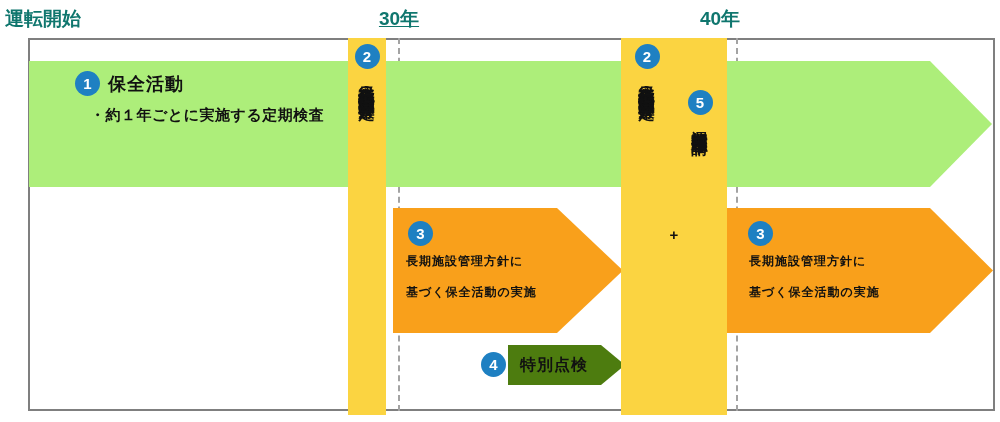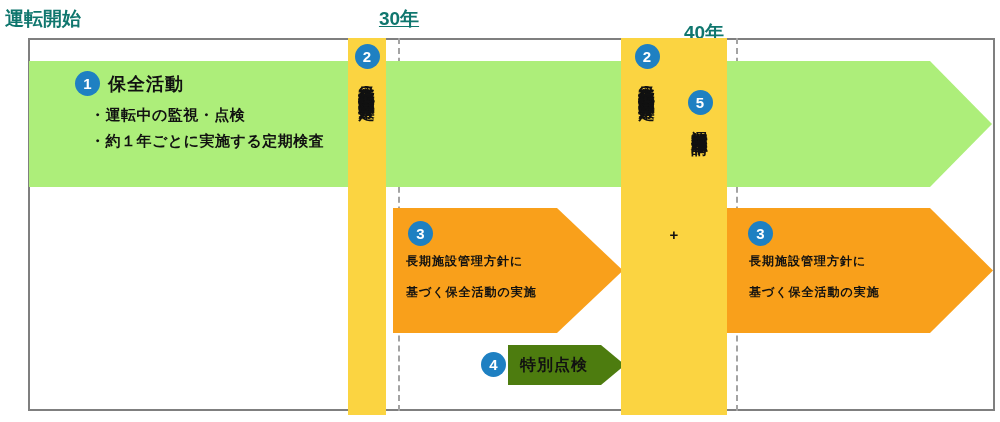--- a/index.html
+++ b/index.html
@@ -5,21 +5,21 @@
   html,body{margin:0;padding:0;background:#ffffff;}
   .canvas{
     position:relative;width:1000px;height:422px;background:#ffffff;
     font-family:"Liberation Sans","DejaVu Sans",sans-serif;color:#111;
     overflow:hidden;
   }
   
   .top-label{position:absolute;top:6px;font-size:19px;font-weight:bold;color:#0f766e;white-space:nowrap;}
   .top-label.start{left:5px;}
   .top-label.m30{left:399px;transform:translateX(-50%);text-decoration:underline;}
-  .top-label.m40{left:704px;transform:translateX(-50%);margin-top:14px;}
+  .top-label.m40{left:720px;transform:translateX(-50%);}
   
   .frame{position:absolute;left:28px;top:38px;width:967px;height:373px;
     border:2px solid #7f7f7f;box-sizing:border-box;background:#fff;}
   
   .dash{position:absolute;top:38px;height:373px;width:0;border-left:2px dashed #a3a3a3;}
   .dash.d30{left:398px;}
   .dash.d40{left:736px;}
   
   .green-arrow{position:absolute;left:29px;top:61px;width:963px;height:126px;
     background:#adee7a;
@@ -79,21 +79,20 @@
 
   <div class="dash d30"></div>
   <div class="dash d40"></div>
 
   <div class="green-arrow">
     <div class="g-title-row">
       <span class="circle">1</span>
       <span class="g-title">保全活動</span>
     </div>
     <div class="g-bullets">
-      <div>・運転中の監視・点検</div>
       <div>・約１年ごとに実施する定期検査</div>
     </div>
   </div>
 
   <div class="orange-arrow o1">
     <span class="circle o-circle">3</span>
     <div class="o-text">
       <div>長期施設管理方針に</div>
       <div>基づく保全活動の実施</div>
     </div>

